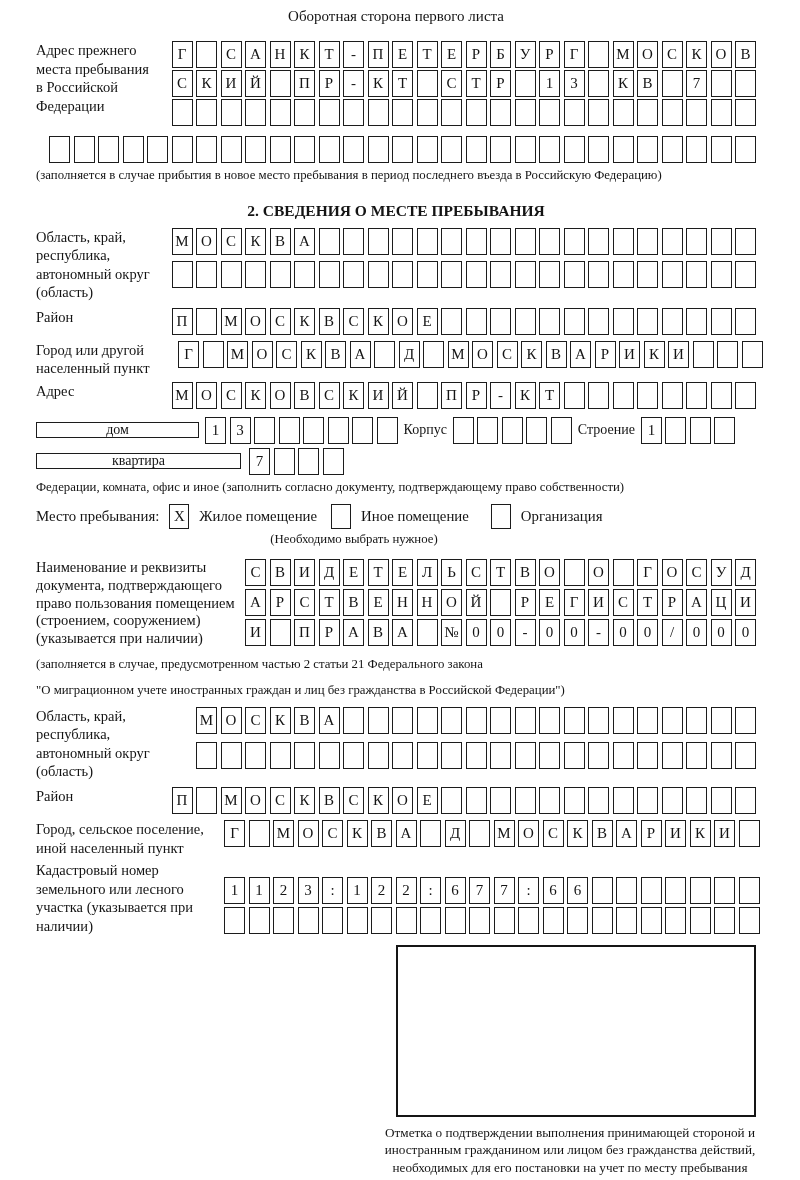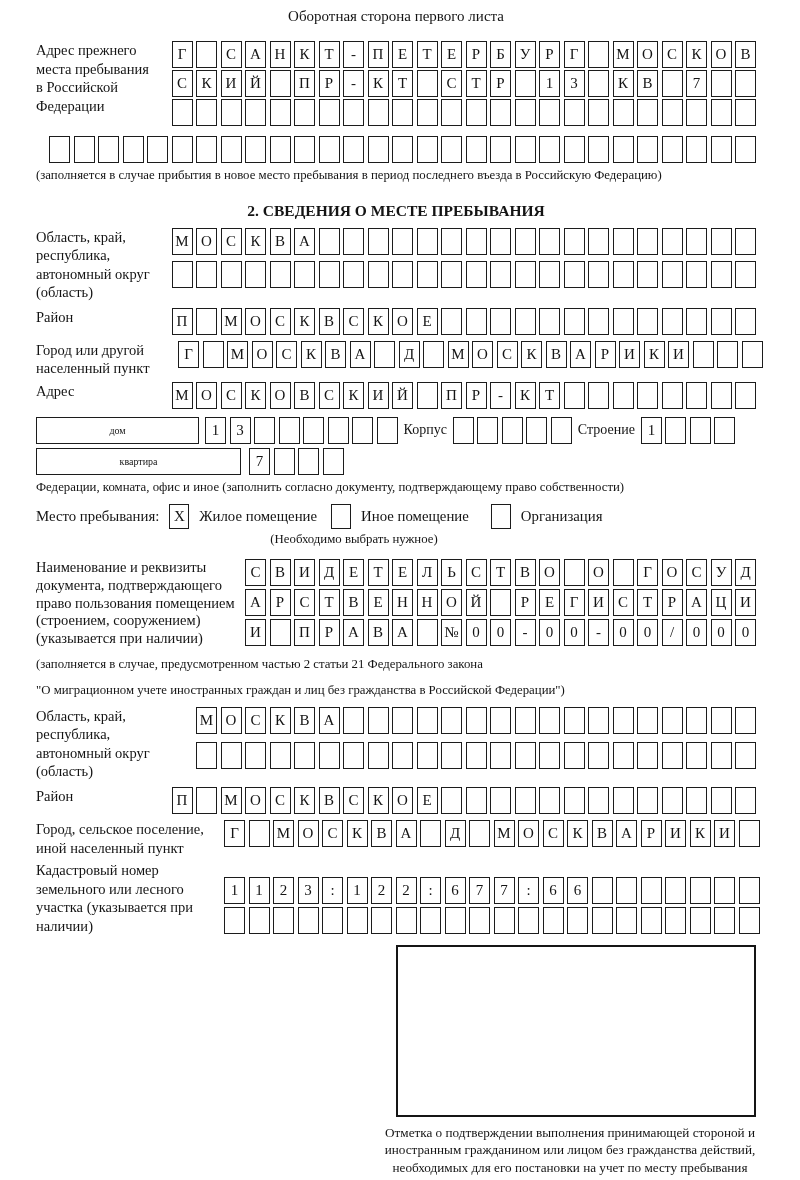--- a/index.html
+++ b/index.html
@@ -19,22 +19,22 @@
   .cells{display:flex;column-gap:3.5px;justify-content:flex-end;margin-left:auto;}
   .cells.left{margin-left:0;justify-content:flex-start;}
   .cell{flex:0 0 auto;width:21px;height:27px;border:1.6px solid #1c1c1c;box-sizing:border-box;
     display:flex;align-items:center;justify-content:center;font-size:15px;line-height:1;}
   .fullrow{margin-left:-22px;margin-bottom:4px;}
   .caption{font-size:12.8px;line-height:1.3;margin-bottom:6px;}
   .center{text-align:left;}
   .sect-title{text-align:center;font-weight:bold;font-size:15.5px;margin:18px 0 8px 0;}
   .inline-label{font-size:14px;margin:0 6px;align-self:center;white-space:nowrap;}
   .hrow{display:flex;align-items:center;margin-bottom:4px;}
-  .namedbox{height:27px;border:1.8px solid #1c1c1c;box-sizing:border-box;
-    display:flex;align-items:center;justify-content:center;font-size:10px;flex:0 0 auto;}
+  .namedbox{height:16px;border:1.8px solid #1c1c1c;box-sizing:border-box;
+    display:flex;align-items:center;justify-content:center;font-size:14px;flex:0 0 auto;}
   .b165{width:163px}.b205{width:205px}
   .stayrow{display:flex;align-items:center;font-size:14.8px;margin-bottom:2px;}
   .cb{width:20px;height:25px;border:1.6px solid #1c1c1c;box-sizing:border-box;
     display:inline-flex;align-items:center;justify-content:center;font-size:15px;flex:0 0 auto;}
   .optlabel{margin:0 14px 0 10px;white-space:nowrap;}
   .staylabel{margin-right:10px;white-space:nowrap;}
   .choose-note{margin-left:148px;width:340px;text-align:center;margin-bottom:12px;}
   .off16{margin-top:16px;}
   .stamp{margin-left:auto;width:372px;margin-top:2px;}
   .stamp-box{width:360px;height:172px;border:2px solid #151515;box-sizing:border-box;

